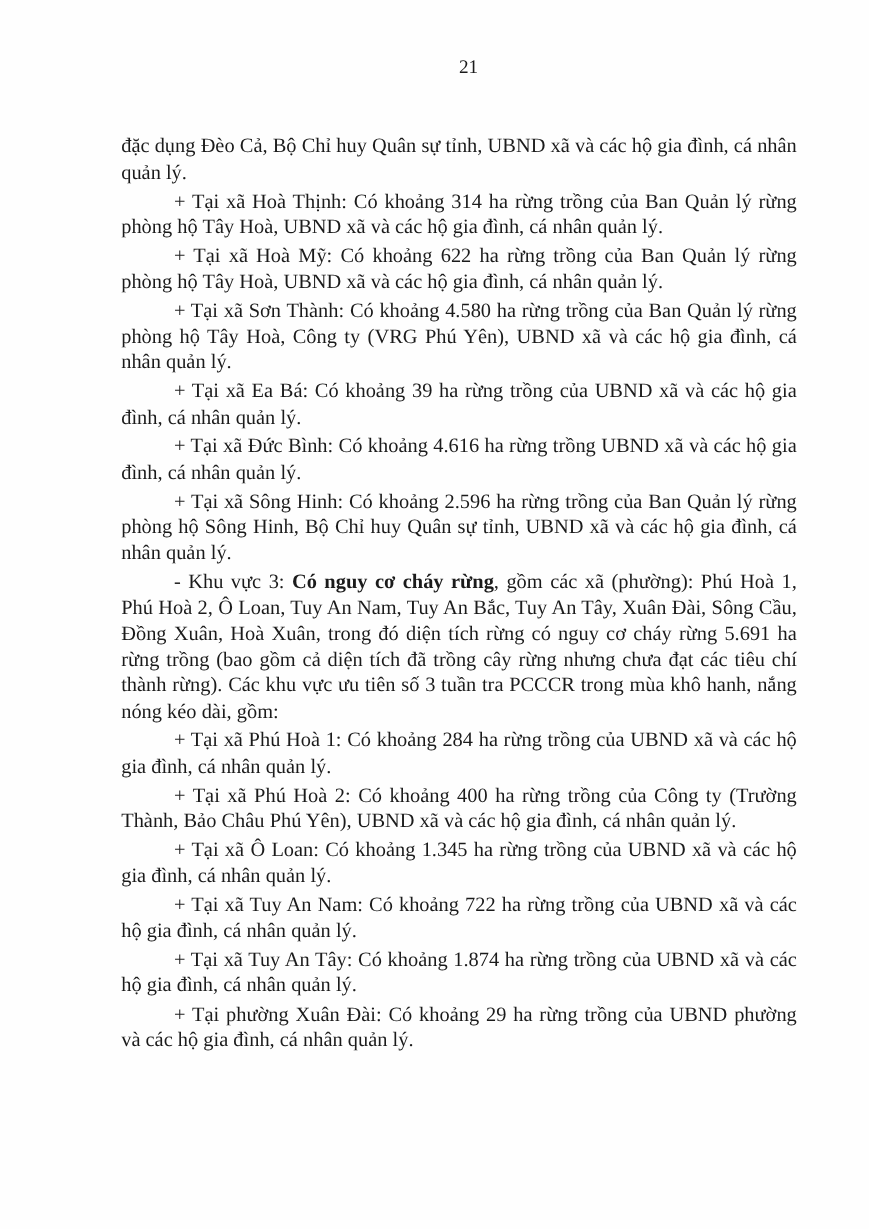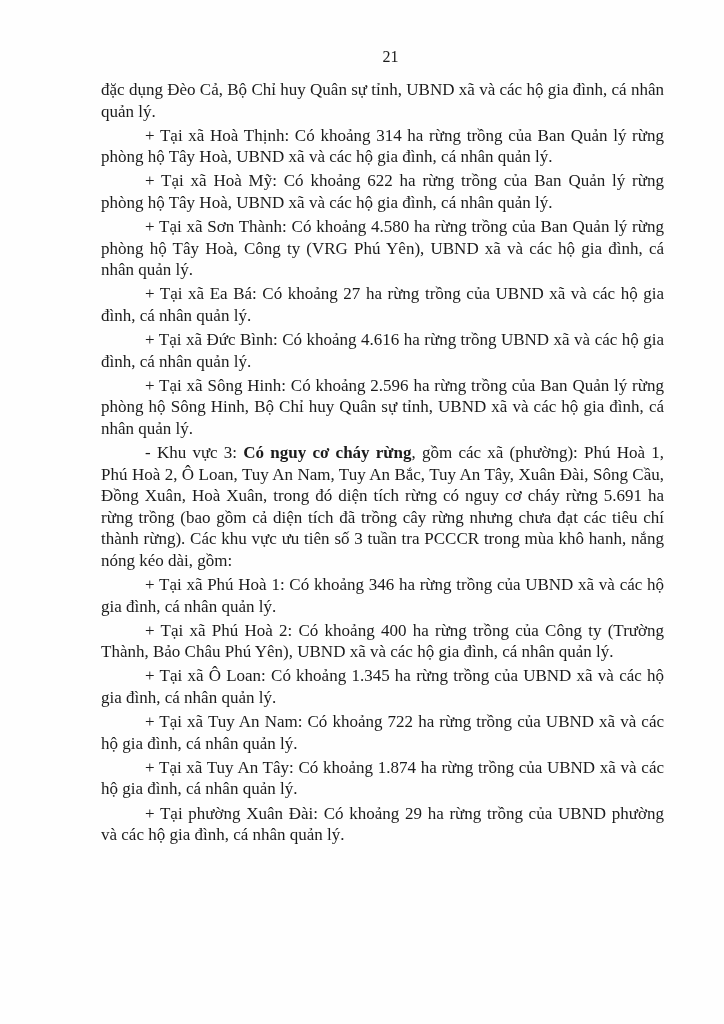--- a/index.html
+++ b/index.html
@@ -32,39 +32,40 @@
     text-align: justify;
     font-size: 17px;
   }
   p.para {
     margin: 0 0 2.5px 0;
     line-height: 21.6px;
     text-indent: 44px;
   }
   p.para.no-indent {
     text-indent: 0;
+    margin-top: 32px;
   }
   .seg-normal { font-style: normal; font-weight: normal; }
   .seg-italic { }
   .seg-bold   { font-weight: bold; }
 </style>
 </head>
 <body>
 
 <div class="page">
   <div class="page-number">21</div>
   <div class="content">
       <p class="para no-indent"><span class="seg-normal">đặc dụng Đèo Cả, Bộ Chỉ huy Quân sự tỉnh, UBND xã và các hộ gia đình, cá nhân quản lý.</span></p>
       <p class="para"><span class="seg-normal">+ Tại xã Hoà Thịnh: Có khoảng 314 ha rừng trồng của Ban Quản lý rừng phòng hộ Tây Hoà, UBND xã và các hộ gia đình, cá nhân quản lý.</span></p>
       <p class="para"><span class="seg-normal">+ Tại xã Hoà Mỹ: Có khoảng 622 ha rừng trồng của Ban Quản lý rừng phòng hộ Tây Hoà, UBND xã và các hộ gia đình, cá nhân quản lý.</span></p>
       <p class="para"><span class="seg-normal">+ Tại xã Sơn Thành: Có khoảng 4.580 ha rừng trồng của Ban Quản lý rừng phòng hộ Tây Hoà, Công ty (VRG Phú Yên), UBND xã và các hộ gia đình, cá nhân quản lý.</span></p>
-      <p class="para"><span class="seg-normal">+ Tại xã Ea Bá: Có khoảng 27 ha rừng trồng của UBND xã và các hộ gia đình, cá nhân quản lý.</span></p>
+      <p class="para"><span class="seg-normal">+ Tại xã Ea Bá: Có khoảng 39 ha rừng trồng của UBND xã và các hộ gia đình, cá nhân quản lý.</span></p>
       <p class="para"><span class="seg-normal">+ Tại xã Đức Bình: Có khoảng 4.616 ha rừng trồng UBND xã và các hộ gia đình, cá nhân quản lý.</span></p>
       <p class="para"><span class="seg-normal">+ Tại xã Sông Hinh: Có khoảng 2.596 ha rừng trồng của Ban Quản lý rừng phòng hộ Sông Hinh, Bộ Chỉ huy Quân sự tỉnh, UBND xã và các hộ gia đình, cá nhân quản lý.</span></p>
       <p class="para"><span class="seg-normal">- </span><span class="seg-italic">Khu vực 3: </span><span class="seg-bold">Có nguy cơ cháy rừng</span><span class="seg-normal">, gồm các xã (phường): Phú Hoà 1, Phú Hoà 2, Ô Loan, Tuy An Nam, Tuy An Bắc, Tuy An Tây, Xuân Đài, Sông Cầu, Đồng Xuân, Hoà Xuân, trong đó diện tích rừng có nguy cơ cháy rừng 5.691 ha rừng trồng (bao gồm cả diện tích đã trồng cây rừng nhưng chưa đạt các tiêu chí thành rừng). Các khu vực ưu tiên số 3 tuần tra PCCCR trong mùa khô hanh, nắng nóng kéo dài, gồm:</span></p>
-      <p class="para"><span class="seg-normal">+ Tại xã Phú Hoà 1: Có khoảng 346 ha rừng trồng của UBND xã và các hộ gia đình, cá nhân quản lý.</span></p>
+      <p class="para"><span class="seg-normal">+ Tại xã Phú Hoà 1: Có khoảng 284 ha rừng trồng của UBND xã và các hộ gia đình, cá nhân quản lý.</span></p>
       <p class="para"><span class="seg-normal">+ Tại xã Phú Hoà 2: Có khoảng 400 ha rừng trồng của Công ty (Trường Thành, Bảo Châu Phú Yên), UBND xã và các hộ gia đình, cá nhân quản lý.</span></p>
       <p class="para"><span class="seg-normal">+ Tại xã Ô Loan: Có khoảng 1.345 ha rừng trồng của UBND xã và các hộ gia đình, cá nhân quản lý.</span></p>
       <p class="para"><span class="seg-normal">+ Tại xã Tuy An Nam: Có khoảng 722 ha rừng trồng của UBND xã và các hộ gia đình, cá nhân quản lý.</span></p>
       <p class="para"><span class="seg-normal">+ Tại xã Tuy An Tây: Có khoảng 1.874 ha rừng trồng của UBND xã và các hộ gia đình, cá nhân quản lý.</span></p>
       <p class="para"><span class="seg-normal">+ Tại phường Xuân Đài: Có khoảng 29 ha rừng trồng của UBND phường và các hộ gia đình, cá nhân quản lý.</span></p>
     </div>
 </div>
 
 </body></html>

